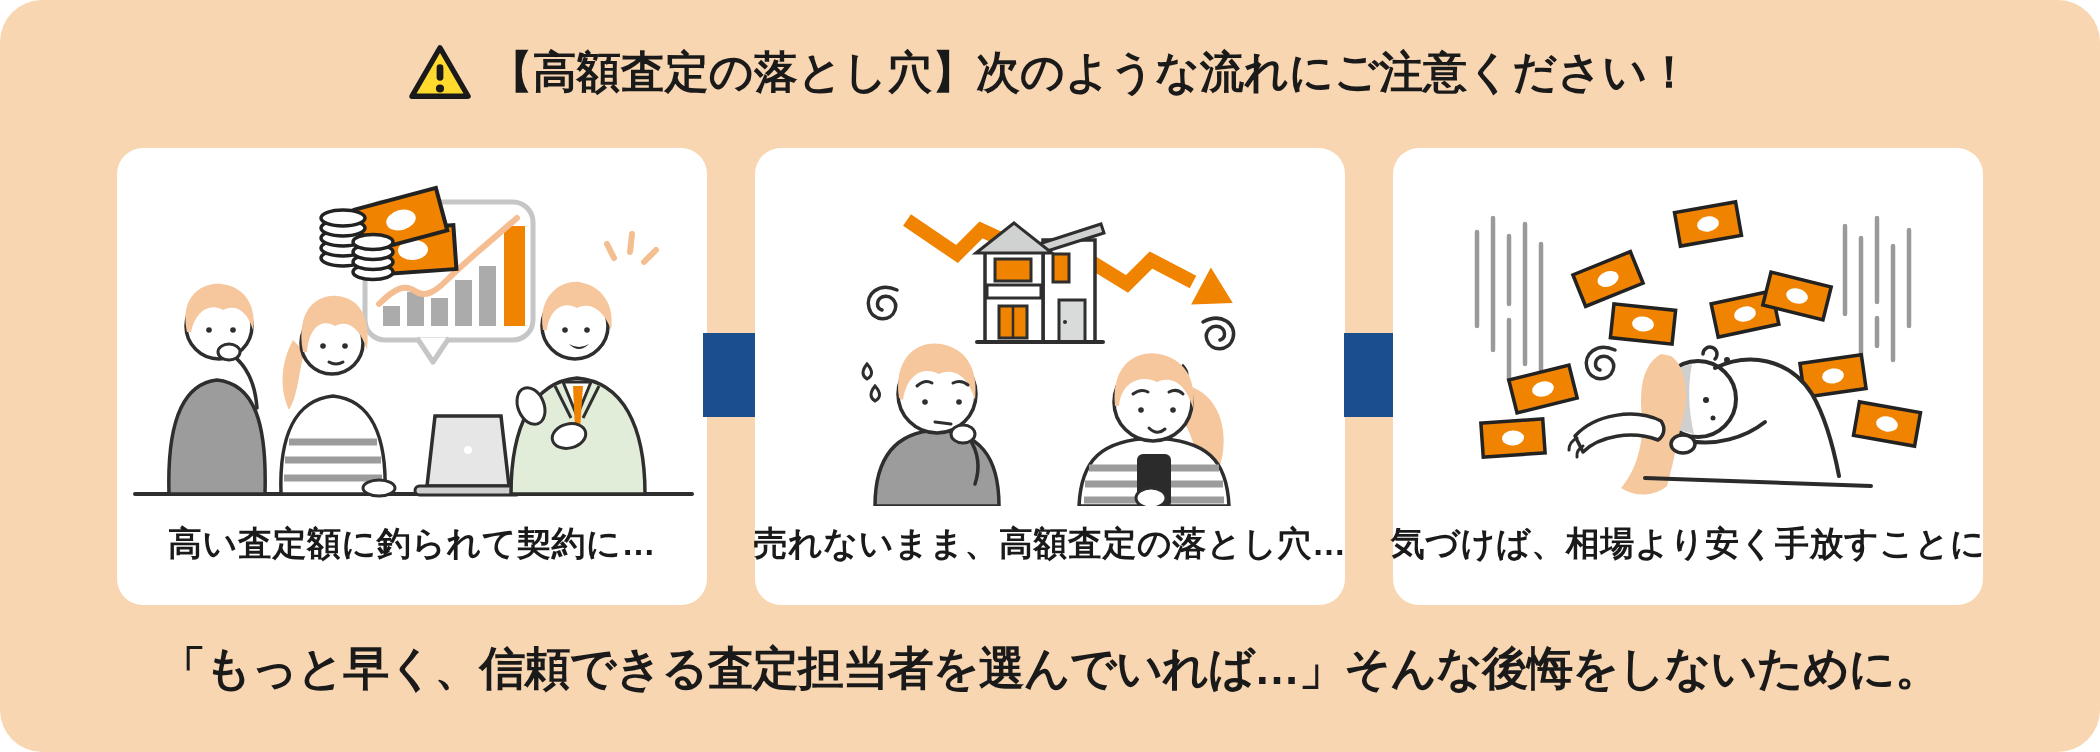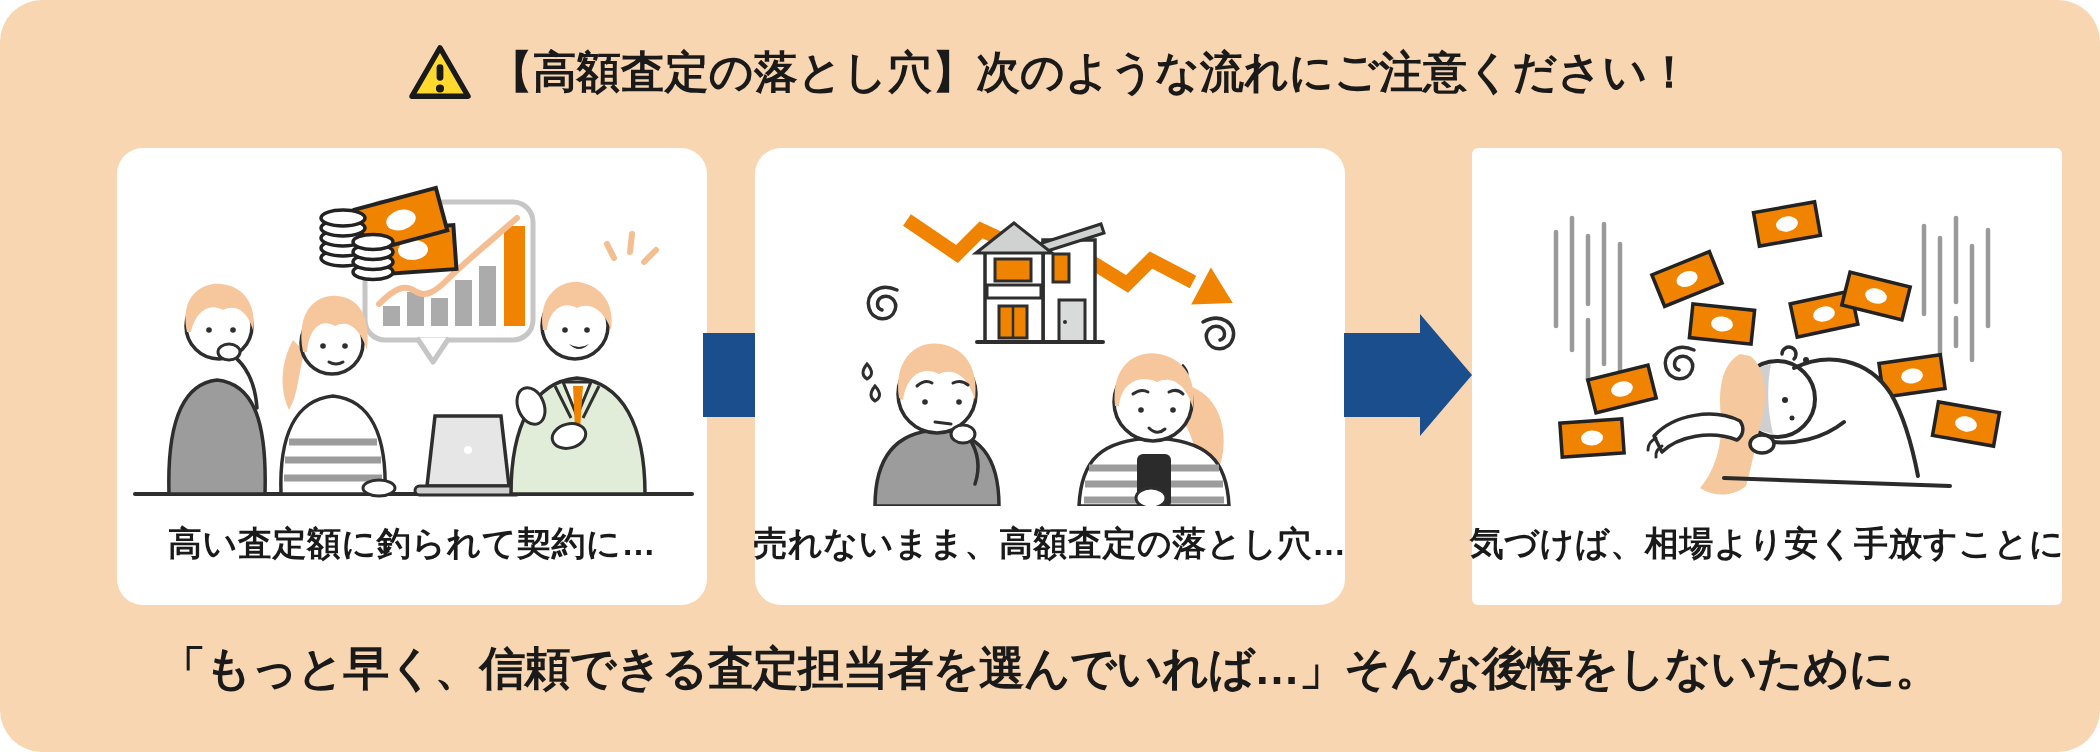--- a/index.html
+++ b/index.html
@@ -13,21 +13,21 @@
     position:absolute; top:40px; left:0; width:100%; height:64px;
     display:flex; align-items:center; justify-content:center; gap:18px;
   }
   .title { font-size:44px; font-weight:800; letter-spacing:0px; line-height:1; white-space:nowrap; }
   .warn-icon { width:62px; height:58px; flex:0 0 auto; }
   .card {
     position:absolute; top:148px; width:590px; height:457px;
     background:#ffffff; border-radius:26px;
     display:flex; flex-direction:column; align-items:center; justify-content:flex-start;
   }
-  .card.c1 { left:117px; } .card.c2 { left:755px; } .card.c3 { left:1472px;border-radius:6px; }
+  .card.c1 { left:117px; } .card.c2 { left:755px; } .card.c3 { left:1393px; }
   .illo { width:590px; height:352px; margin-top:6px; }
   .caption {
     flex:1; display:flex; align-items:center; justify-content:center;
     font-size:34px; font-weight:700; letter-spacing:0.5px; white-space:nowrap;
     padding-bottom:24px;
   }
   .flow-arrow { position:absolute; top:314px; width:128px; height:122px; }
   .flow-arrow.a1 { left:703px; } .flow-arrow.a2 { left:1344px; }
   .footer {
     position:absolute; bottom:52px; left:0; width:100%;

